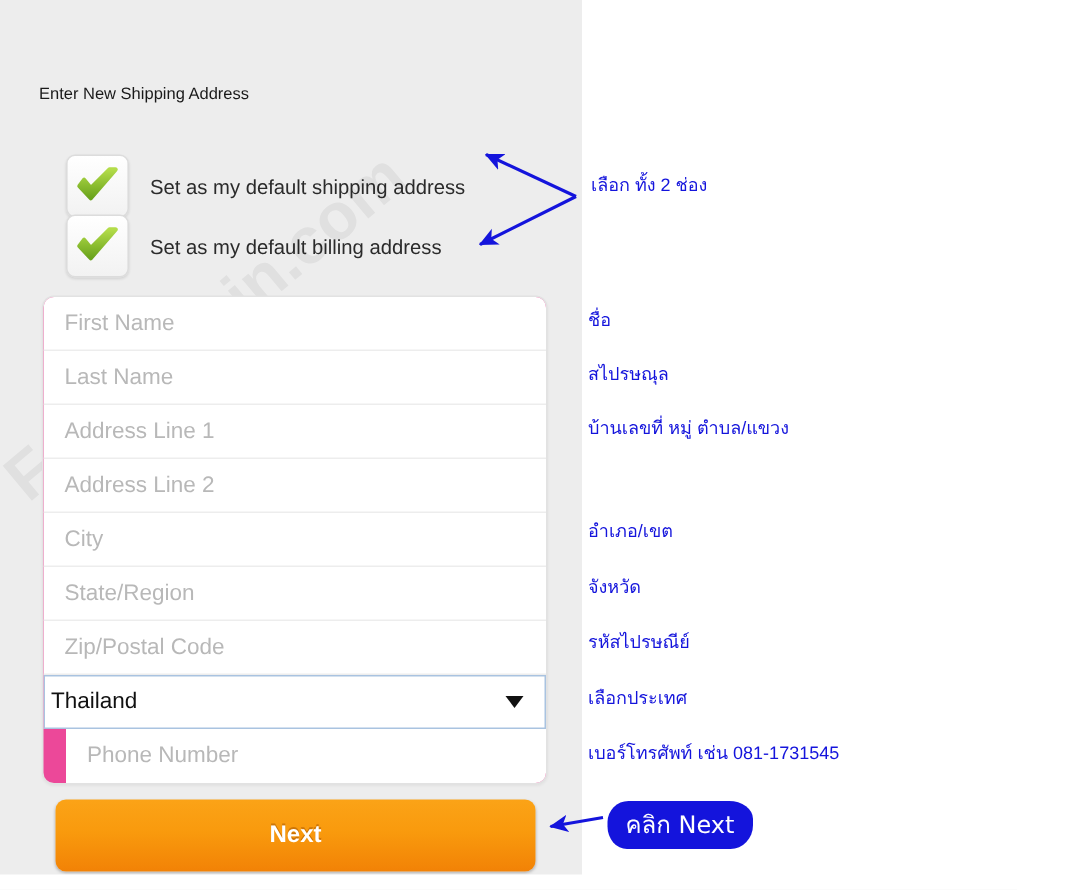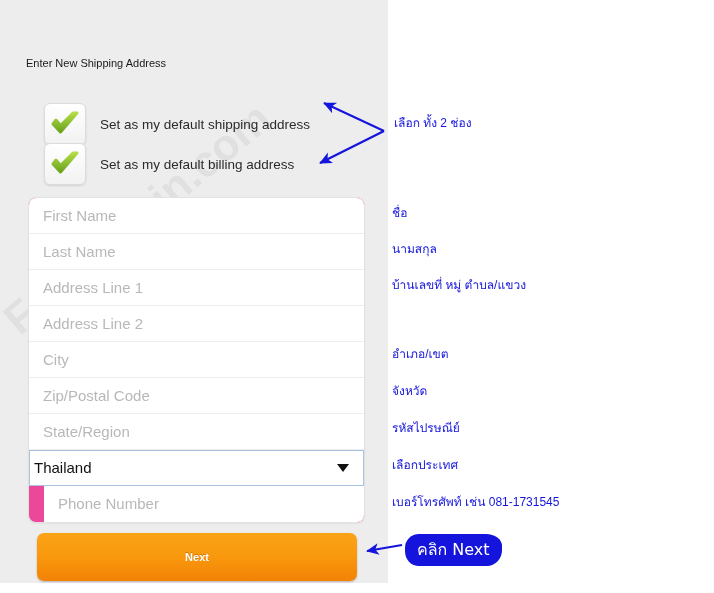--- a/index.html
+++ b/index.html
@@ -153,21 +153,21 @@
     width: 320px;
     height: 48px;
     border-radius: 7px;
     background: linear-gradient(to bottom, #fba317 0%, #f99a0d 45%, #f28206 100%);
     box-shadow: 0 1px 2px rgba(0,0,0,0.25);
     display: flex; align-items: center; justify-content: center;
     cursor: pointer;
   }
   #next-button .next-label {
     color: #ffffff;
-    font-size: 11px;
+    font-size: 16px;
     font-weight: bold;
     text-shadow: 0 -1px 0 rgba(160,80,0,0.5);
   }
 
   
   #watermark {
     position: absolute;
     left: 10px;
     top: 300px;
     font-size: 44px;
@@ -250,38 +250,38 @@
   </div>
 
   <div id="watermark">ForVitamin.com</div>
 
   <div id="form-card">
     <div class="form-field">First Name</div>
     <div class="form-field">Last Name</div>
     <div class="form-field">Address Line 1</div>
     <div class="form-field">Address Line 2</div>
     <div class="form-field">City</div>
+    <div class="form-field">State/Region</div>
     <div class="form-field">Zip/Postal Code</div>
-    <div class="form-field">State/Region</div>
     <div id="country-select">
       <span>Thailand</span>
       <span class="caret"></span>
     </div>
     <div class="form-field last">Phone Number</div>
   </div>
 
   <div id="next-button">
     <span class="next-label">Next</span>
   </div>
 
 </div>
 
 <div class="annot" id="annot-checkboxes">เลือก ทั้ง 2 ช่อง</div>
 <div class="annot" id="annot-first">ชื่อ</div>
-<div class="annot" id="annot-last">นามสกุล</div>
+<div class="annot" id="annot-last">สไปรษณุล</div>
 <div class="annot" id="annot-address1">บ้านเลขที่ หมู่ ตำบล/แขวง</div>
 <div class="annot" id="annot-city">อำเภอ/เขต</div>
 <div class="annot" id="annot-state">จังหวัด</div>
 <div class="annot" id="annot-zip">รหัสไปรษณีย์</div>
 <div class="annot" id="annot-country">เลือกประเทศ</div>
 <div class="annot" id="annot-phone">เบอร์โทรศัพท์ เช่น 081-1731545</div>
 <div id="annot-next-badge">คลิก Next</div>
 
 <svg id="arrows-overlay">
   <defs>

